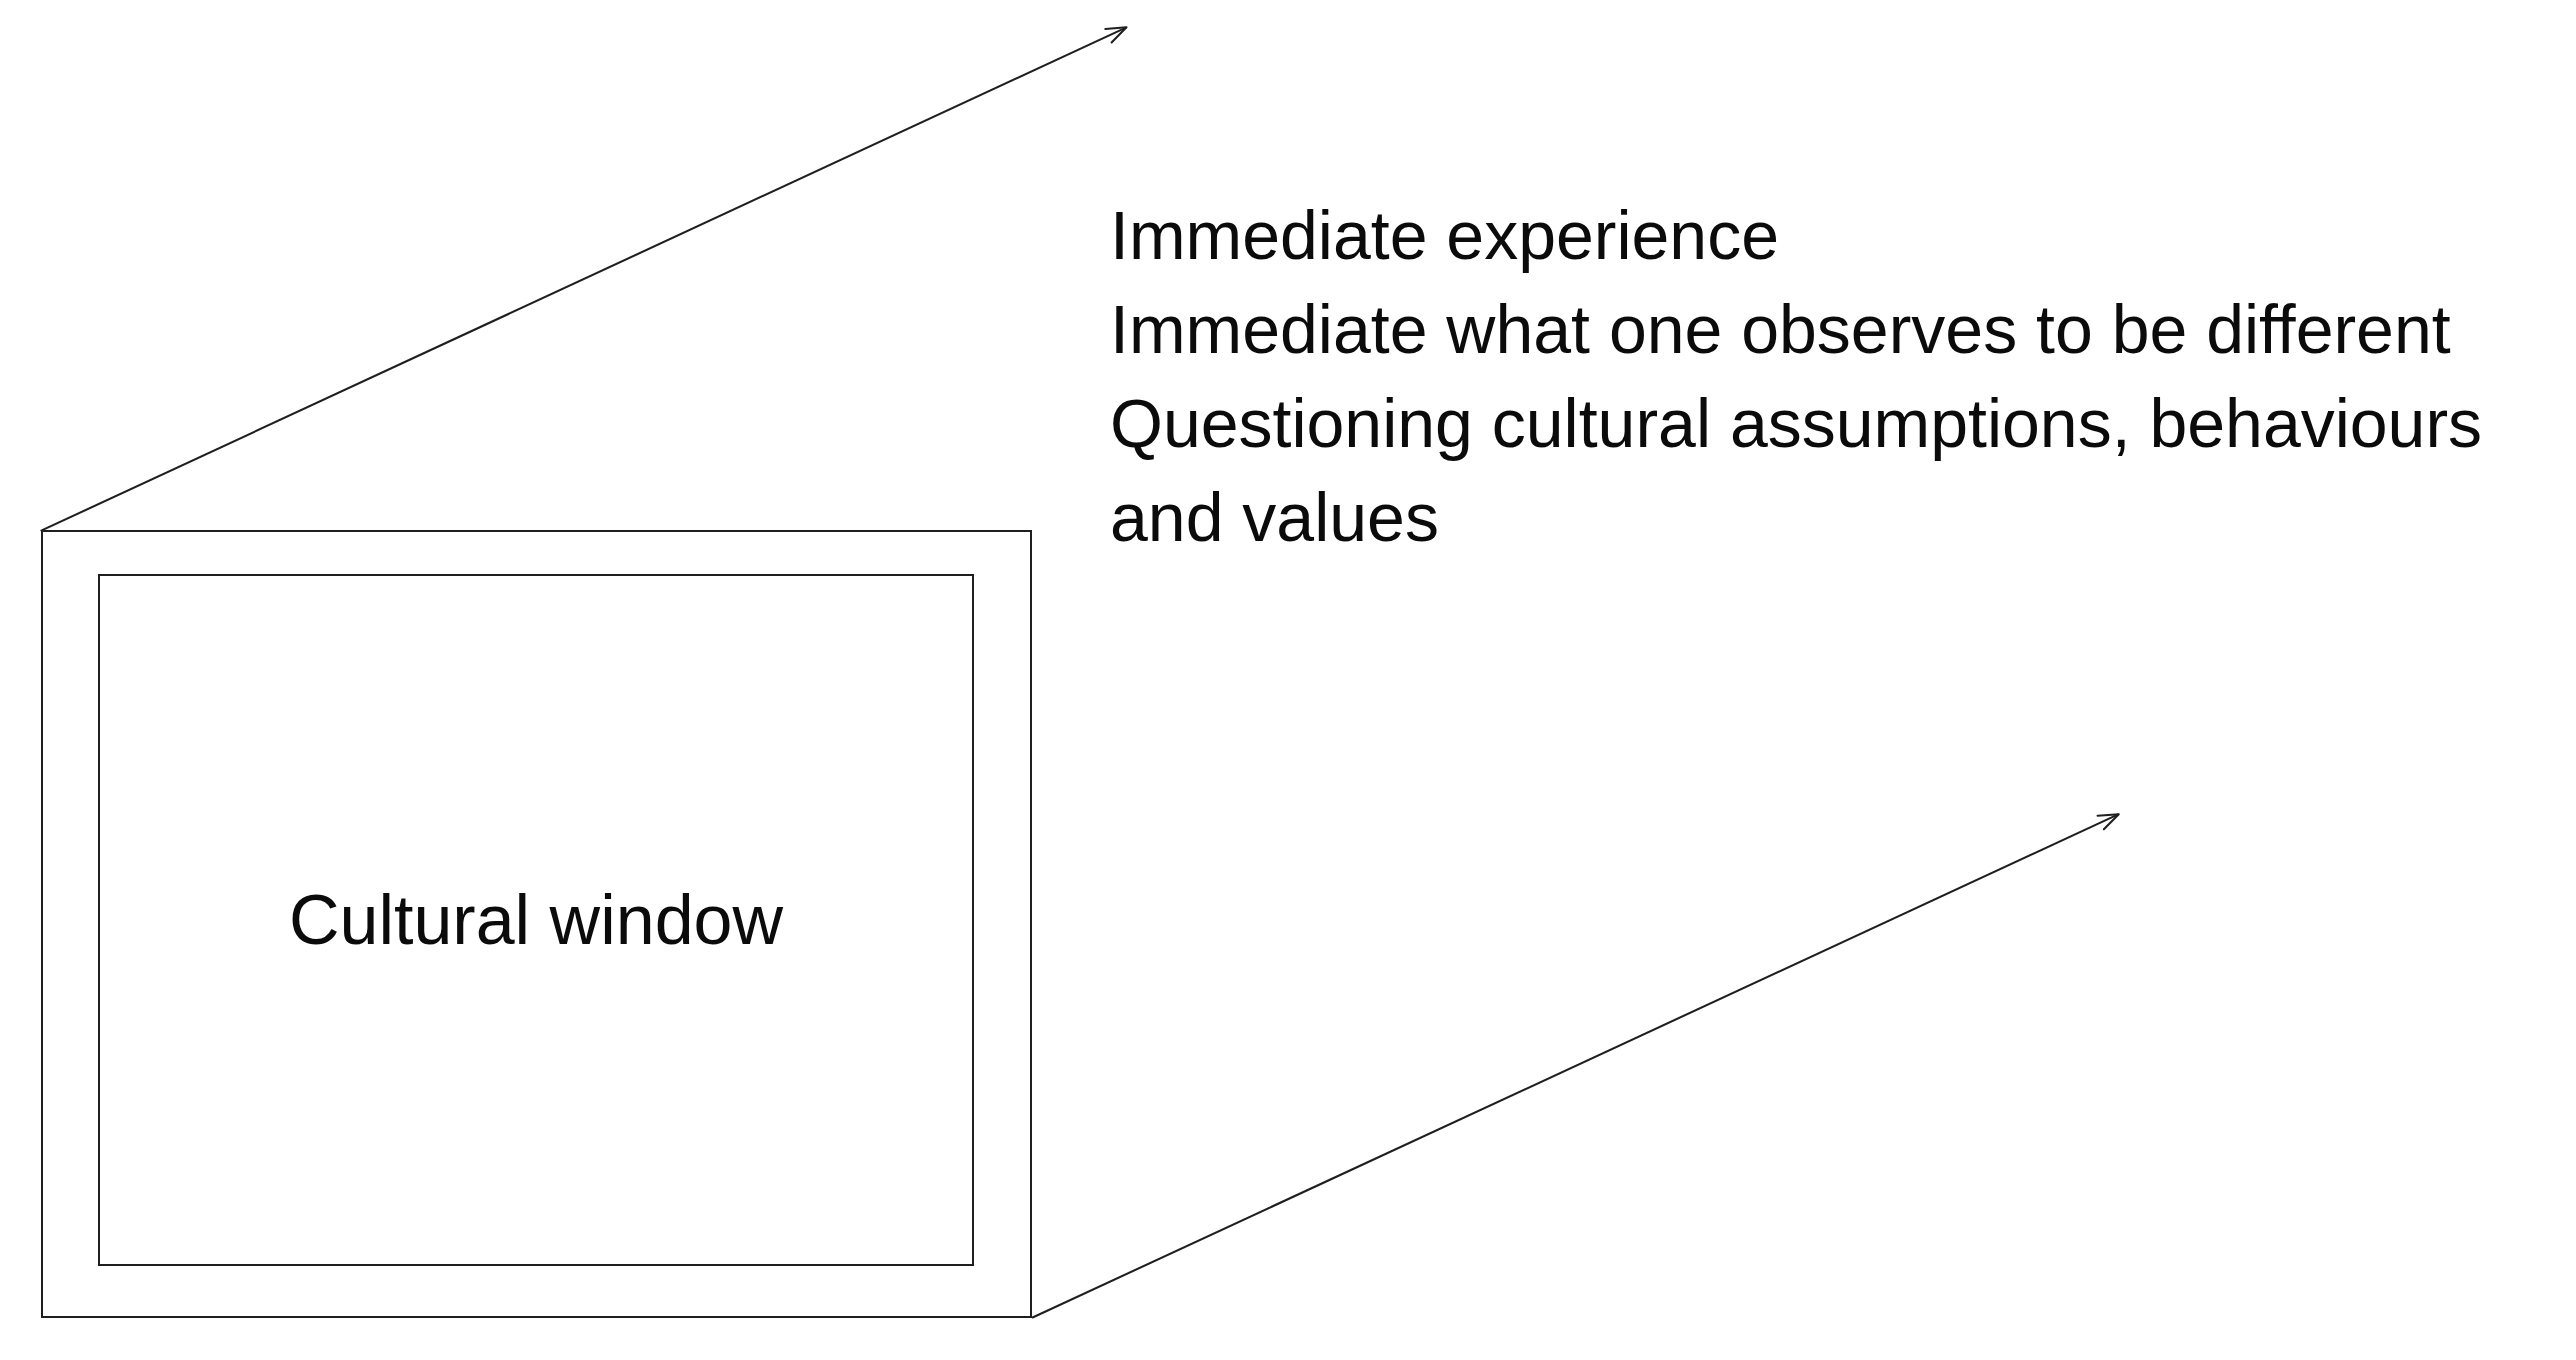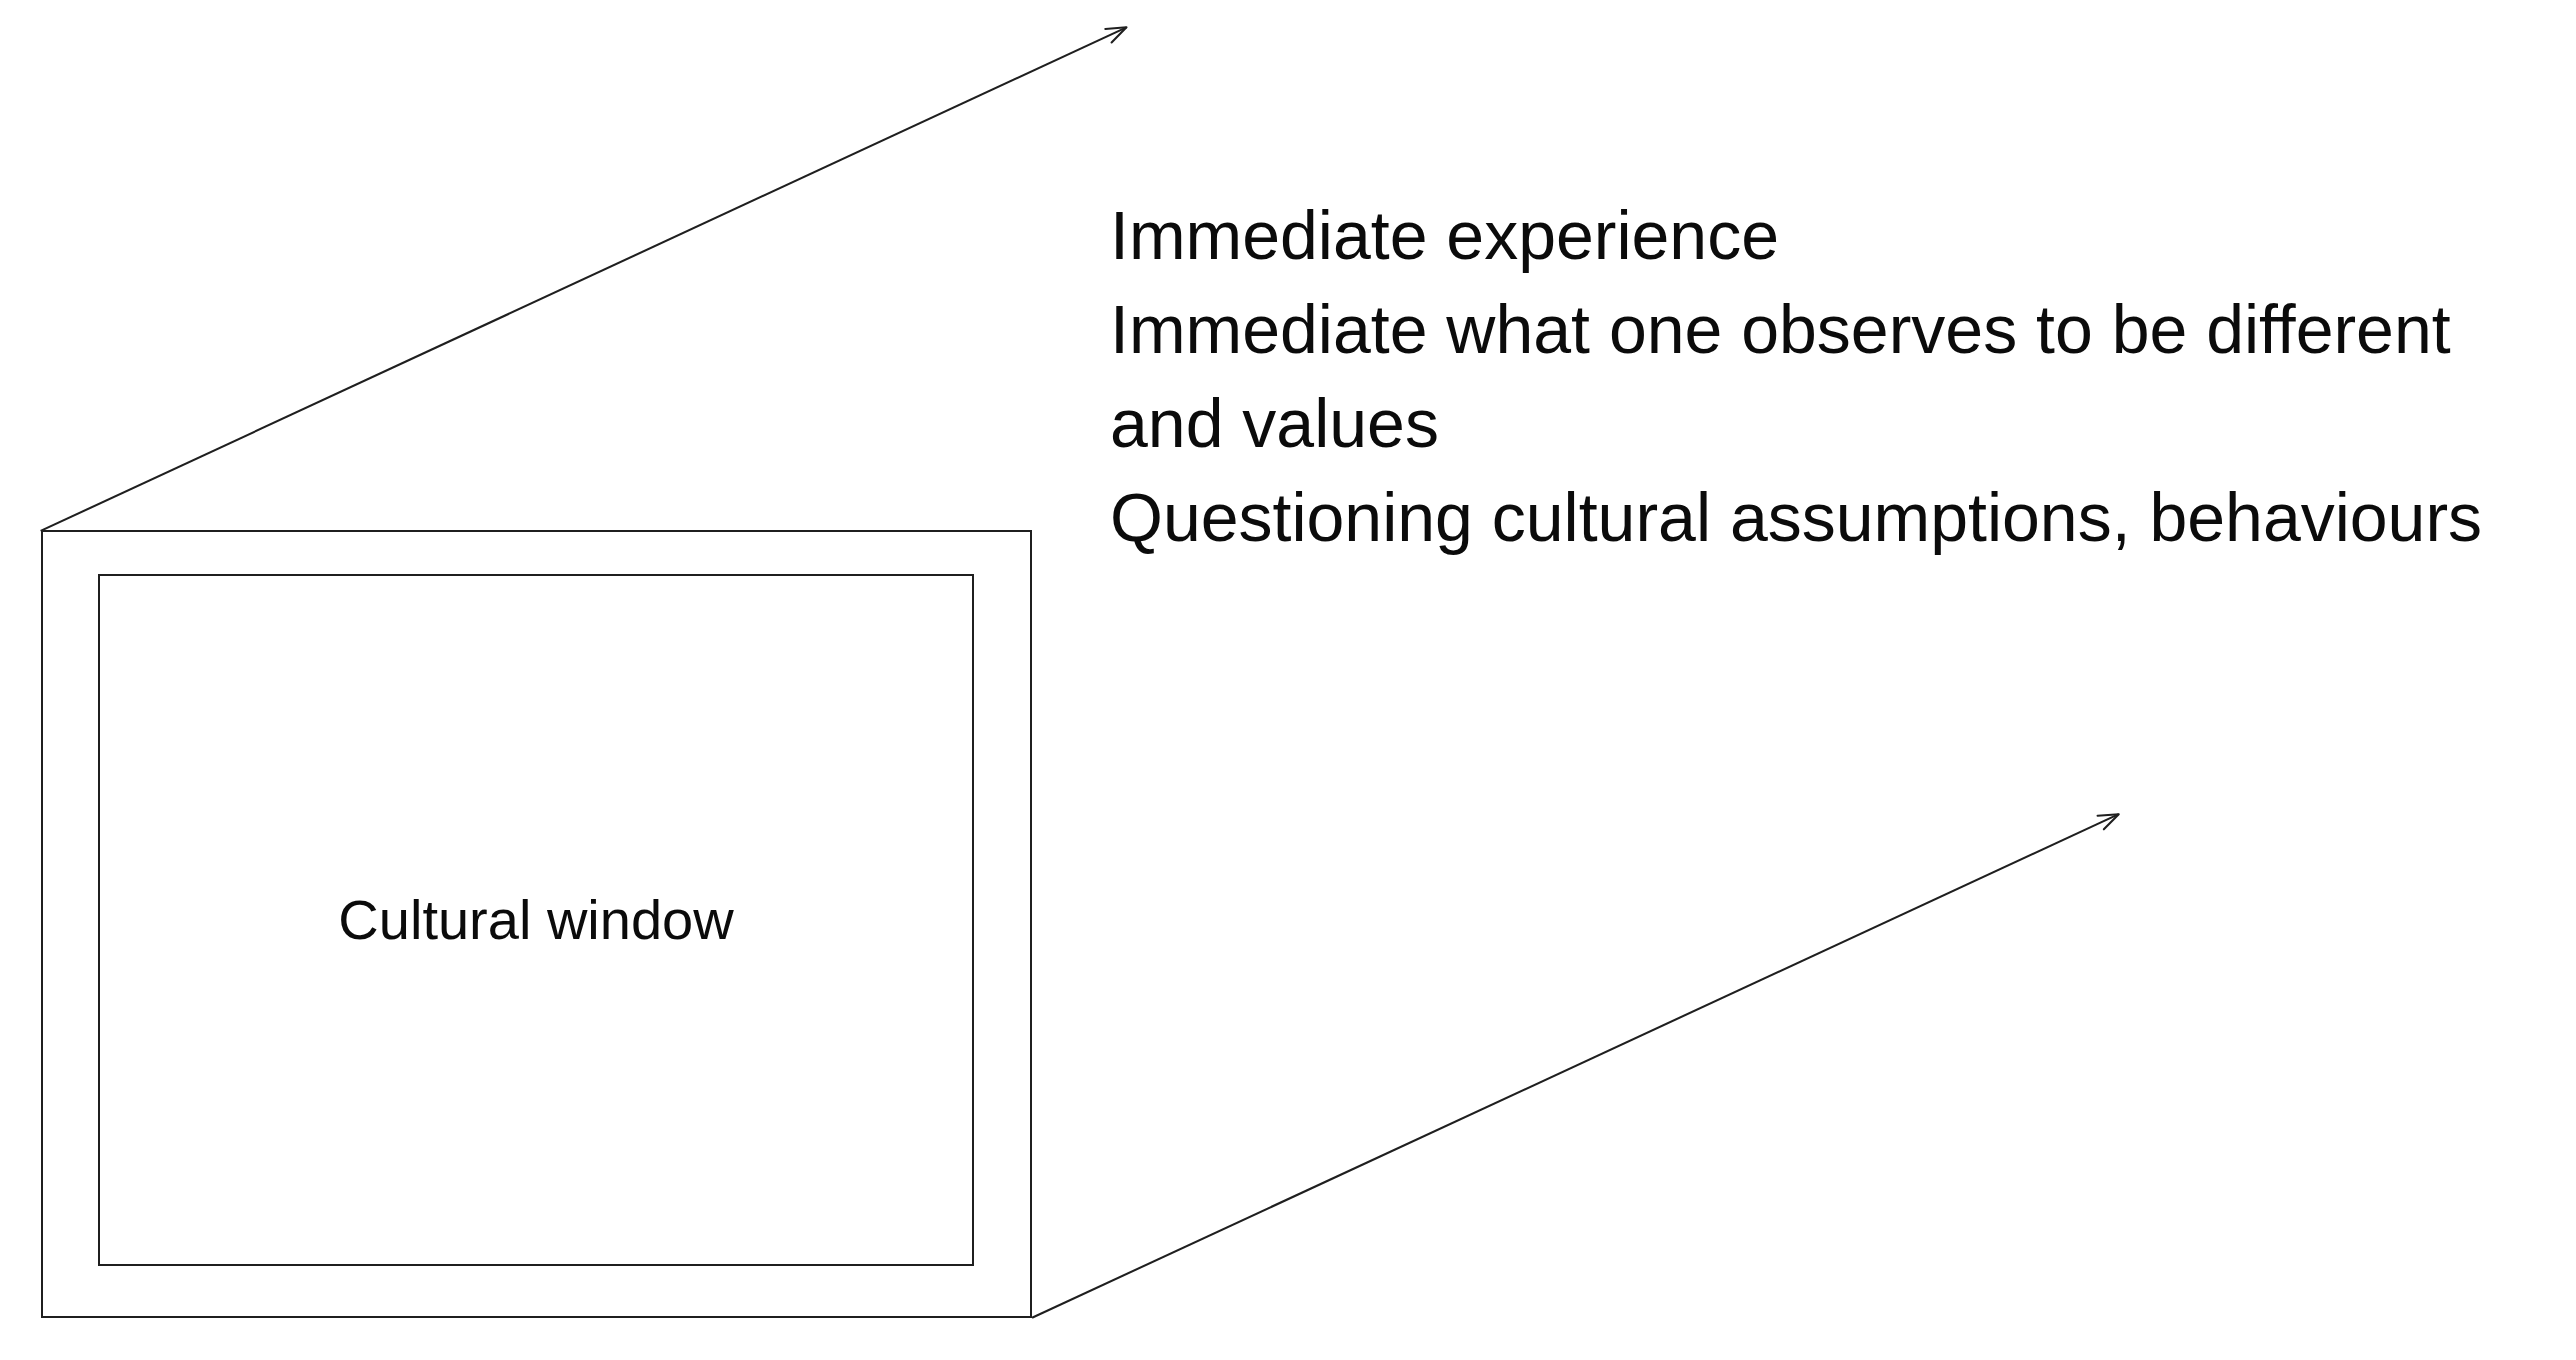--- a/index.html
+++ b/index.html
@@ -51,21 +51,21 @@
     top: 42px;
     width: 876px;
     height: 692px;
     border: 2.5px solid var(--line-color, #1f1f1f);
     box-sizing: border-box;
     display: flex;
     align-items: center;
     justify-content: center;
   }
   .window-label {
-    font-size: 56px;
+    font-size: 70px;
     line-height: 1.2;
     white-space: nowrap;
     color: var(--text-color, #0b0b0b);
   }
   .annotation {
     position: absolute;
     left: 1110px;
     top: 188px;
     font-size: 68px;
     line-height: 94px;
@@ -90,18 +90,18 @@
 
   <div class="outer-frame">
     <div class="inner-frame">
       <span class="window-label">Cultural window</span>
     </div>
   </div>
 
   <div class="annotation">
     <div>Immediate experience</div>
     <div>Immediate what one observes to be different</div>
+    <div>Questioning cultural assumptions, behaviours</div>
     <div>and values</div>
-    <div>Questioning cultural assumptions, behaviours</div>
   </div>
 
 </div>
 
 
 </body></html>

